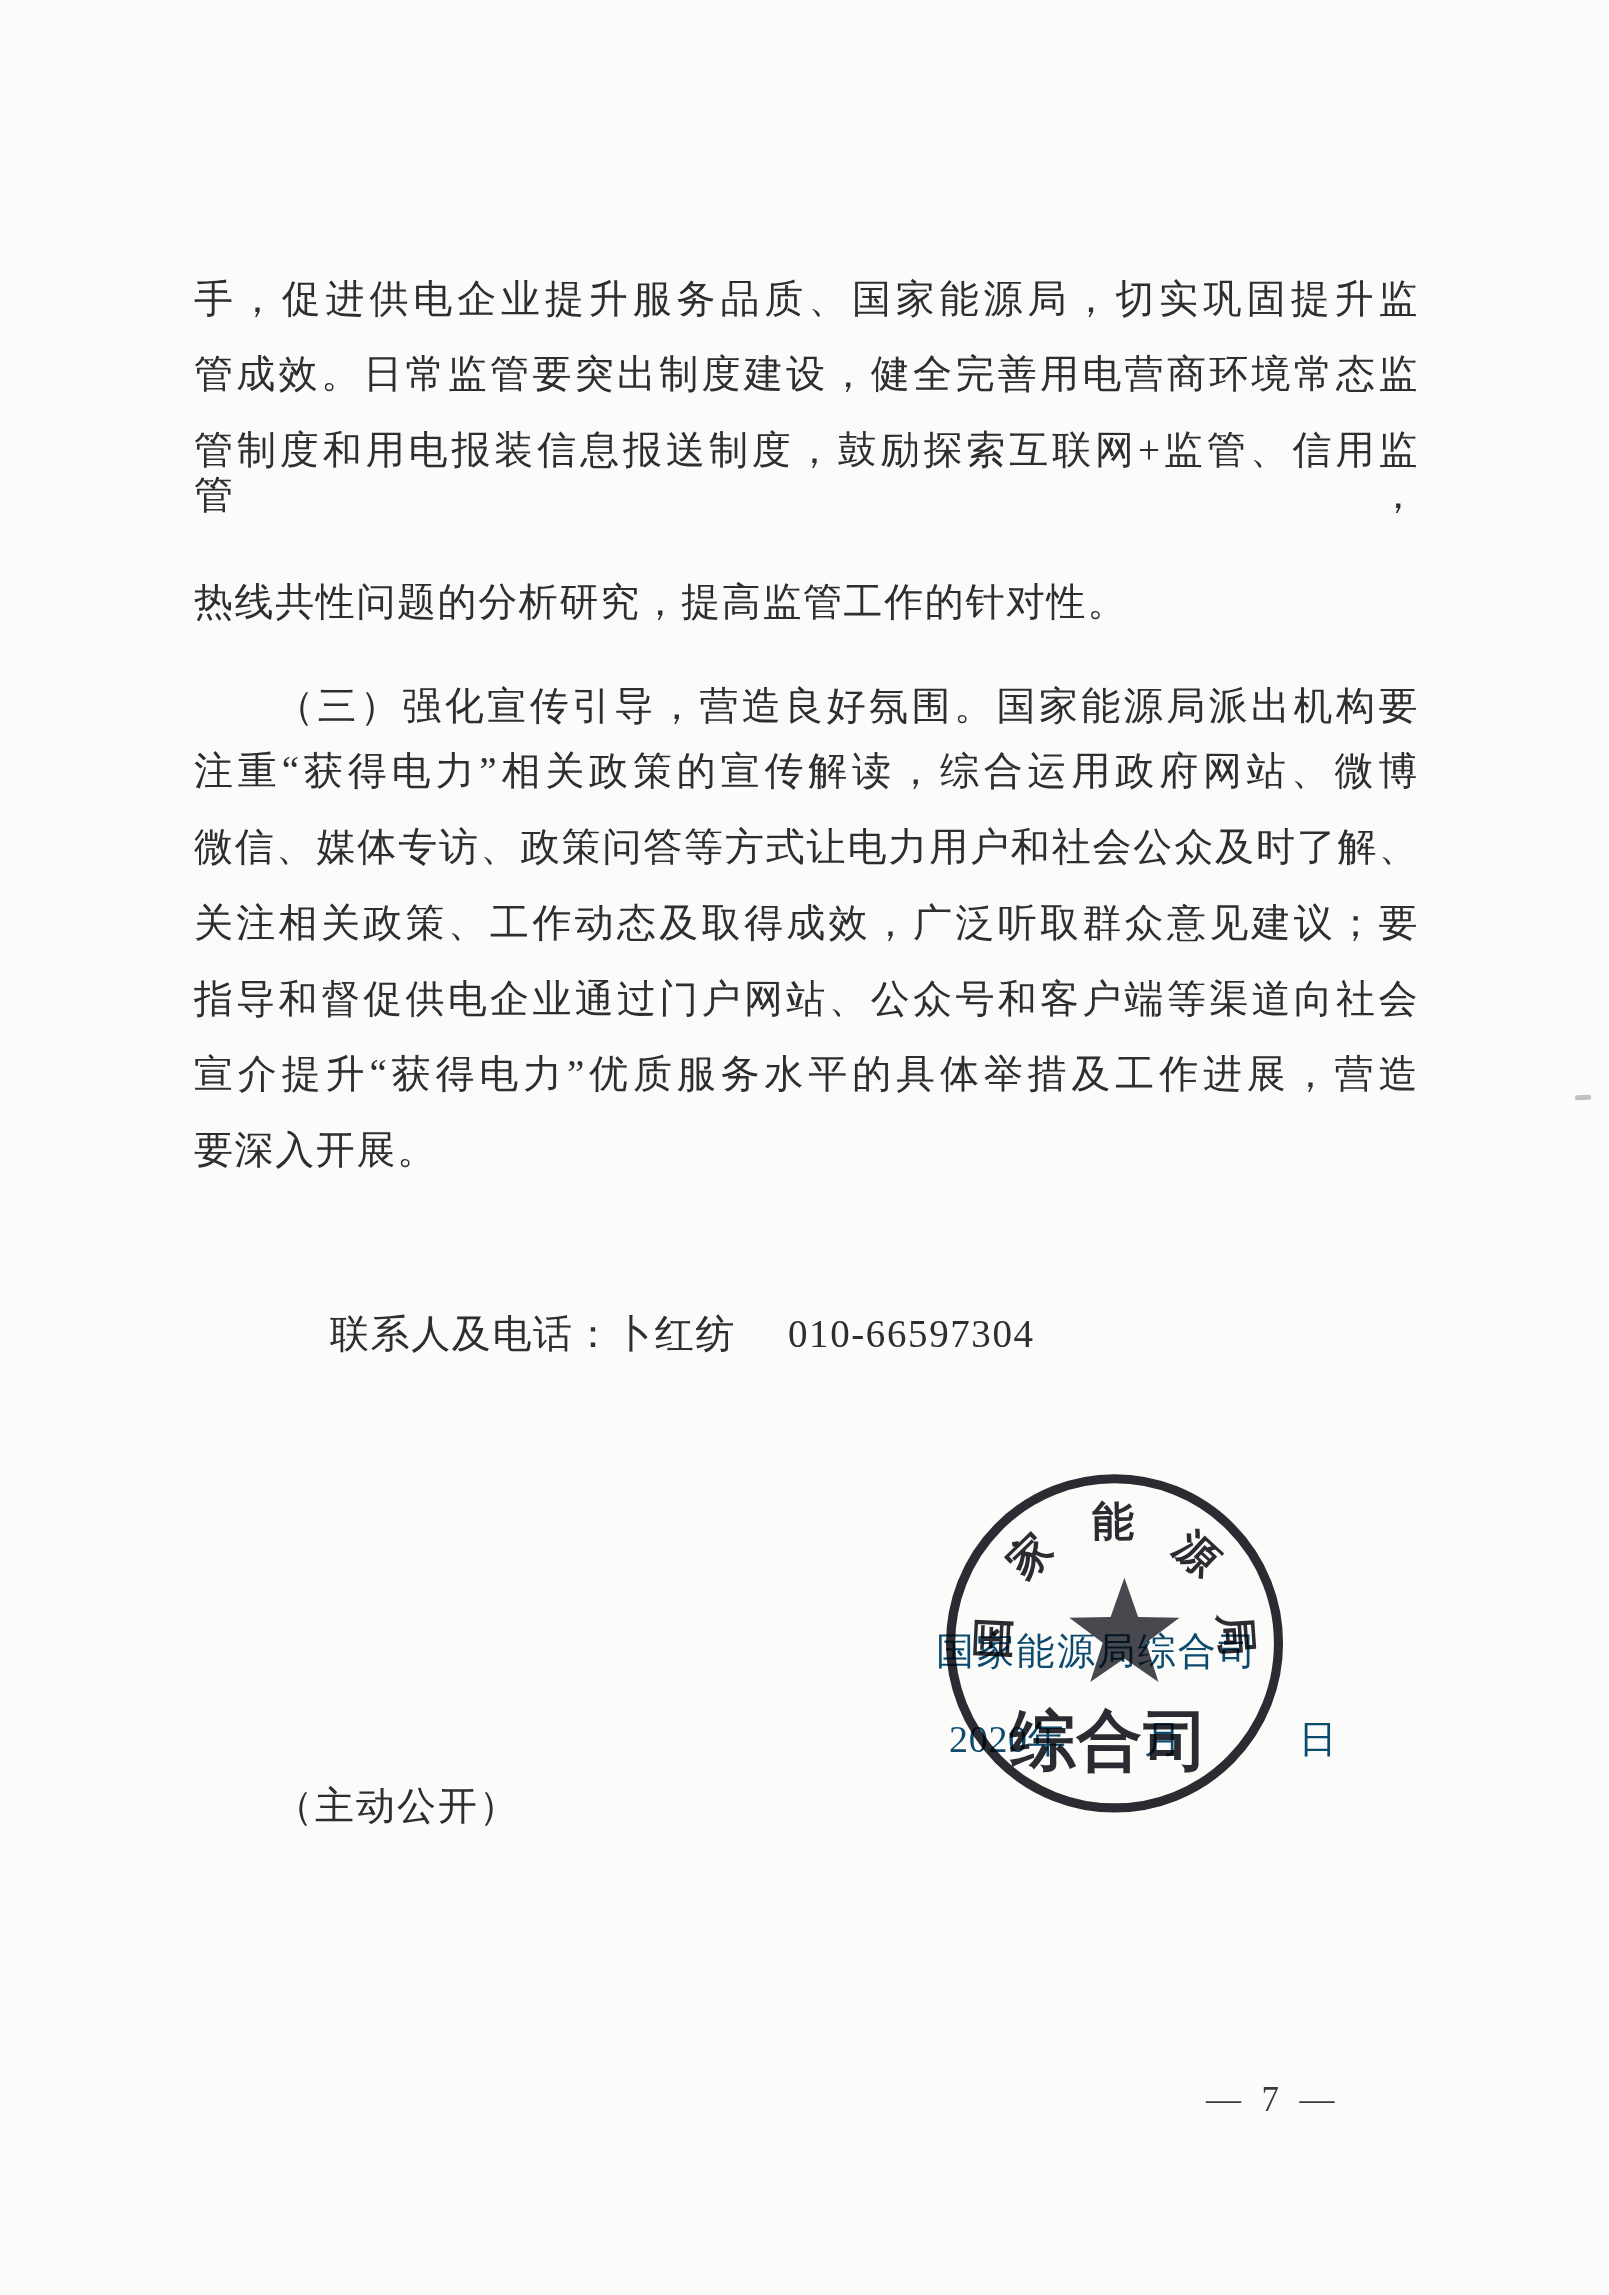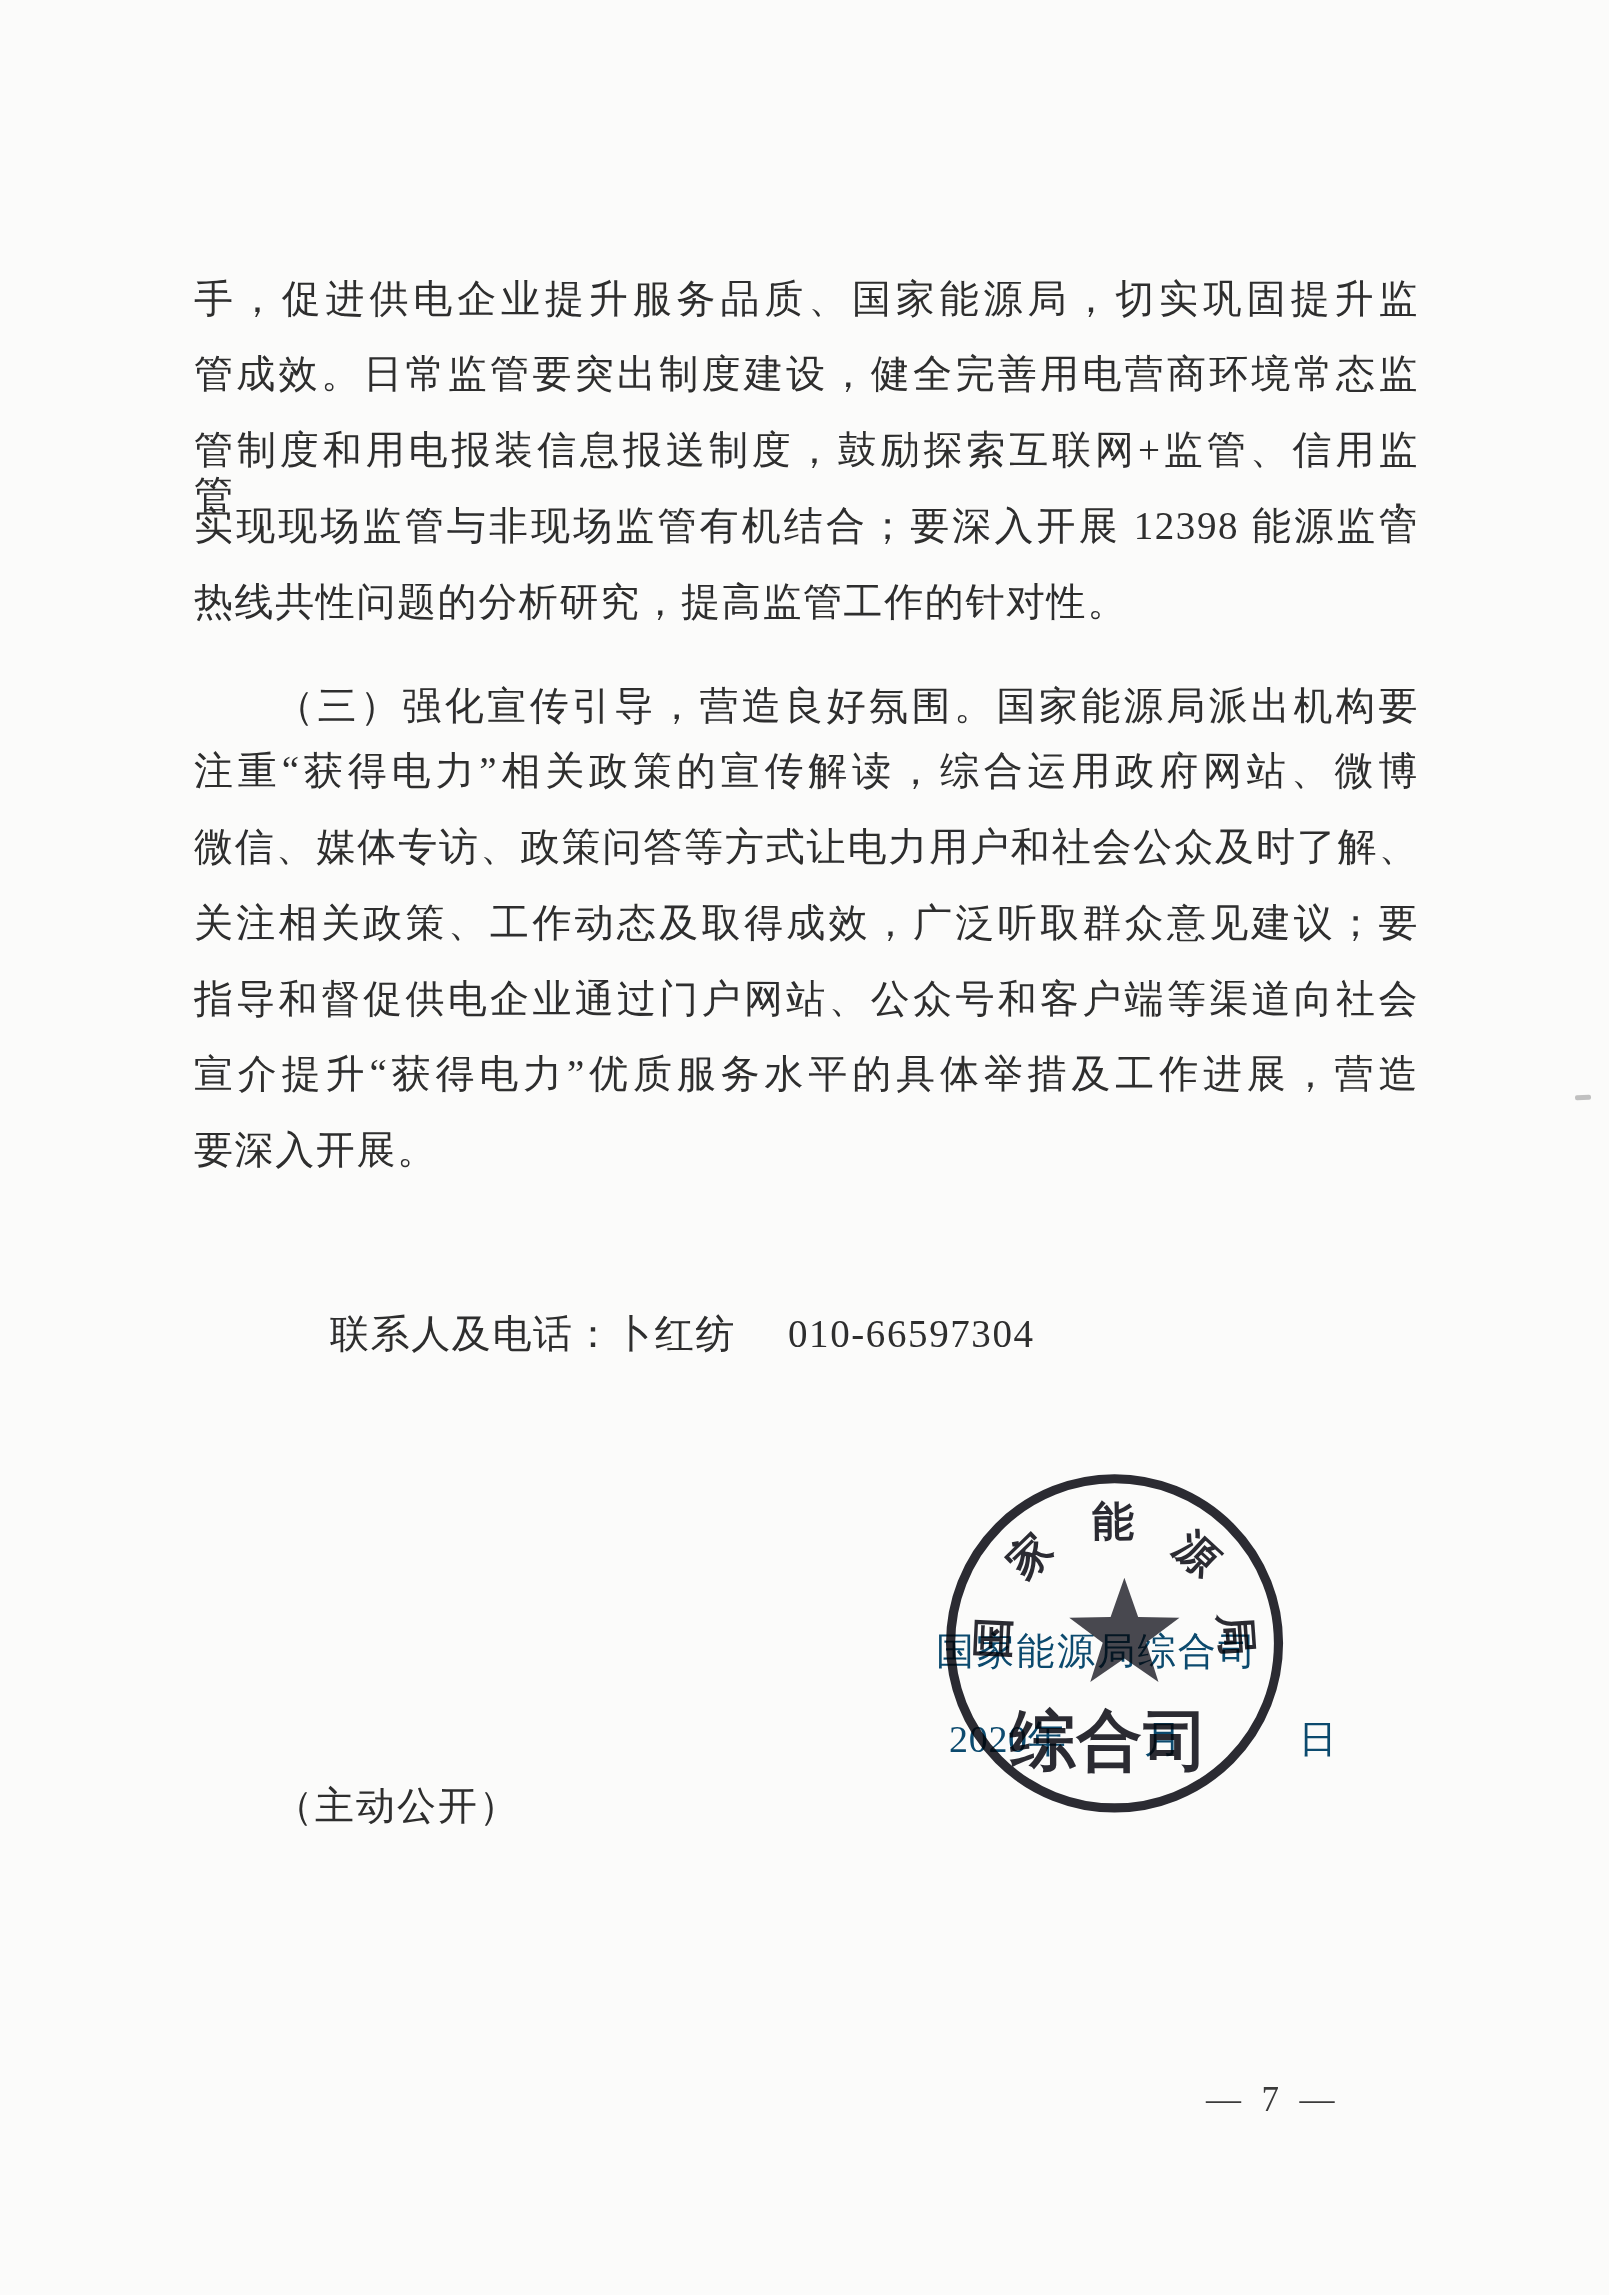--- a/index.html
+++ b/index.html
@@ -63,21 +63,20 @@
   }
 </style>
 </head>
 <body>
 
 <div class="page">
 
   <div class="bline j" style="top:276px">手，促进供电企业提升服务品质、国家能源局，切实巩固提升监</div>
   <div class="bline j" style="top:351px">管成效。日常监管要突出制度建设，健全完善用电营商环境常态监</div>
   <div class="bline j" style="top:427px">管制度和用电报装信息报送制度，鼓励探索互联网+监管、信用监管，</div>
-  <div class="bline j" style="top:503px">实现现场监管与非现场监管有机结合；要深入开展 12398 能源监管</div>
   <div class="bline" style="top:579px">热线共性问题的分析研究，提高监管工作的针对性。</div>
 
   <div class="bline j ind" style="top:672px">（三）强化宣传引导，营造良好氛围。国家能源局派出机构要</div>
   <div class="bline j" style="top:748px">注重“获得电力”相关政策的宣传解读，综合运用政府网站、微博</div>
   <div class="bline j" style="top:824px">微信、媒体专访、政策问答等方式让电力用户和社会公众及时了解、</div>
   <div class="bline j" style="top:900px">关注相关政策、工作动态及取得成效，广泛听取群众意见建议；要</div>
   <div class="bline j" style="top:976px">指导和督促供电企业通过门户网站、公众号和客户端等渠道向社会</div>
   <div class="bline j" style="top:1051px">宣介提升“获得电力”优质服务水平的具体举措及工作进展，营造</div>
   <div class="bline" style="top:1127px">要深入开展。</div>
 

